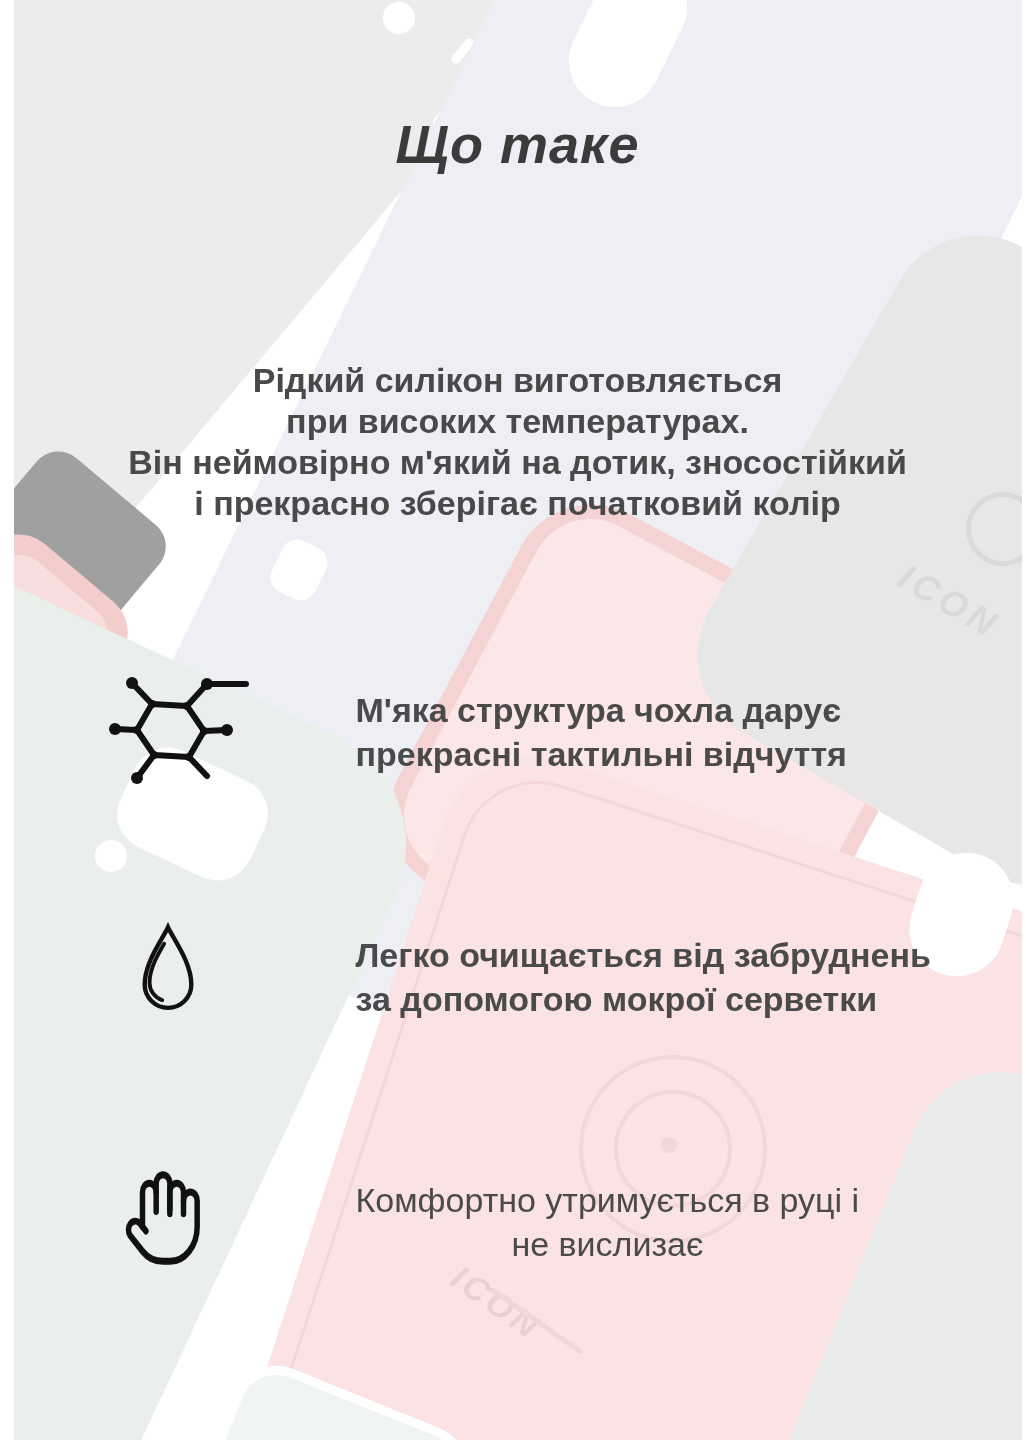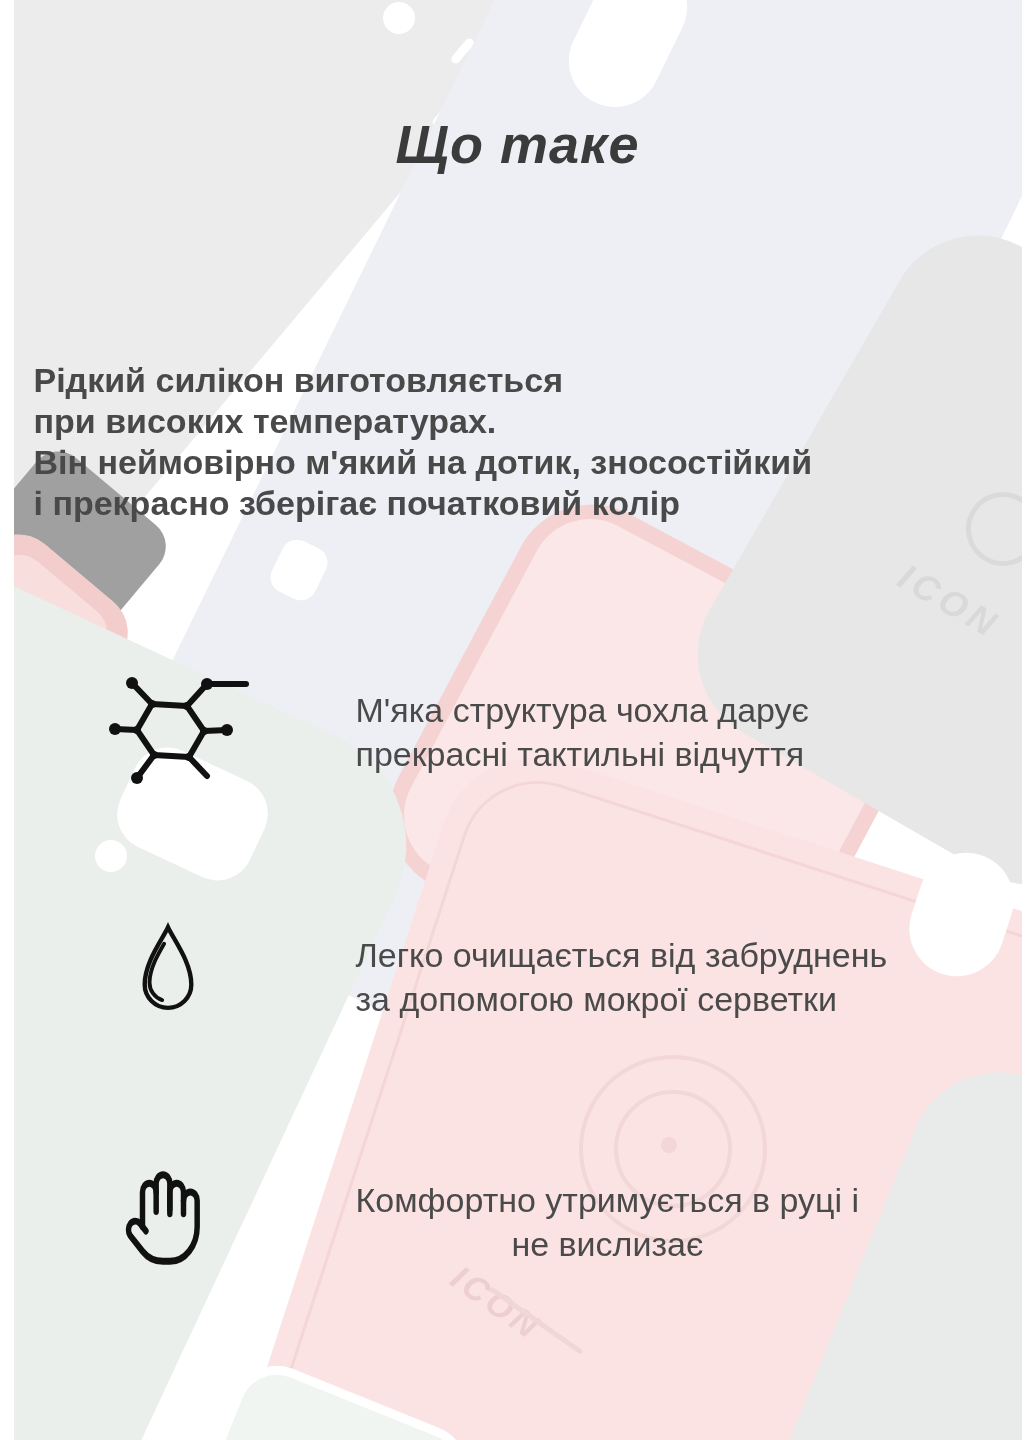--- a/index.html
+++ b/index.html
@@ -55,25 +55,25 @@
   .watermark-pink-bar{left:466px;top:1318px;width:112px;height:5px;background:#f0d6d6;
         border-radius:3px;transform:rotate(35deg);}
   .case-bottomright-gray{left:800px;top:1120px;width:520px;height:620px;background:#e9ebeb;
         border-radius:90px;transform:rotate(22deg);}
   .case-bottomcenter-corner{left:195px;top:1392px;width:230px;height:160px;background:#f1f5f2;
         border:9px solid #fff;border-radius:46px;transform:rotate(22deg);}
 
   
   .title{position:absolute;top:112px;left:0;right:0;text-align:center;
         font:italic 700 54px/64px "Liberation Sans",sans-serif;color:#3b3b3b;letter-spacing:1px;}
-  .intro{position:absolute;top:360px;left:20px;right:20px;text-align:left;
+  .intro{position:absolute;top:360px;left:20px;right:20px;text-align:center;
         font:700 34px/41px "Liberation Sans",sans-serif;color:#494949;white-space:pre-line;}
   .feature-text{position:absolute;left:342px;font:400 34px/44px "Liberation Sans",sans-serif;
         color:#4a4a4a;white-space:pre-line;}
-  .ft-1{top:688px;} .ft-2{top:933px;} .ft-3{top:1178px;text-align:center;}
+  .ft-1{top:688px;font-weight:bold;} .ft-2{top:933px;font-weight:bold;} .ft-3{top:1178px;text-align:center;}
   .feature-icon{position:absolute;}
   .fi-1{left:92px;top:670px;} .fi-2{left:120px;top:920px;} .fi-3{left:108px;top:1166px;}
 </style>
 </head>
 <body>
 
 <div class="page">
 
   <div class="bg">
     <div class="case case-topleft-gray"></div>

